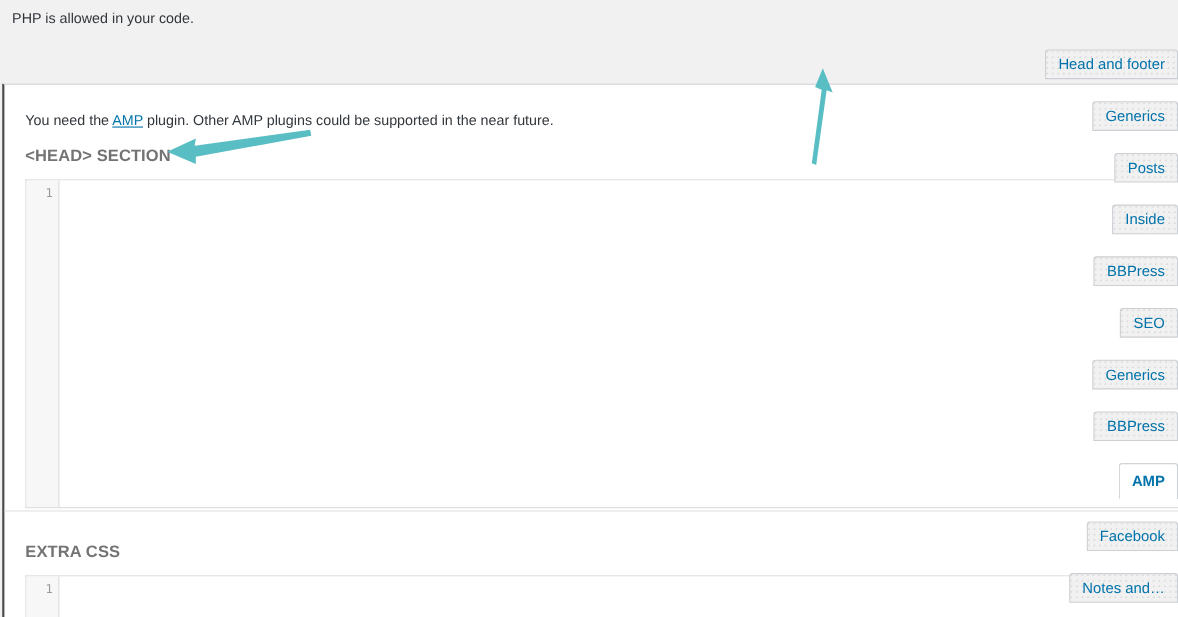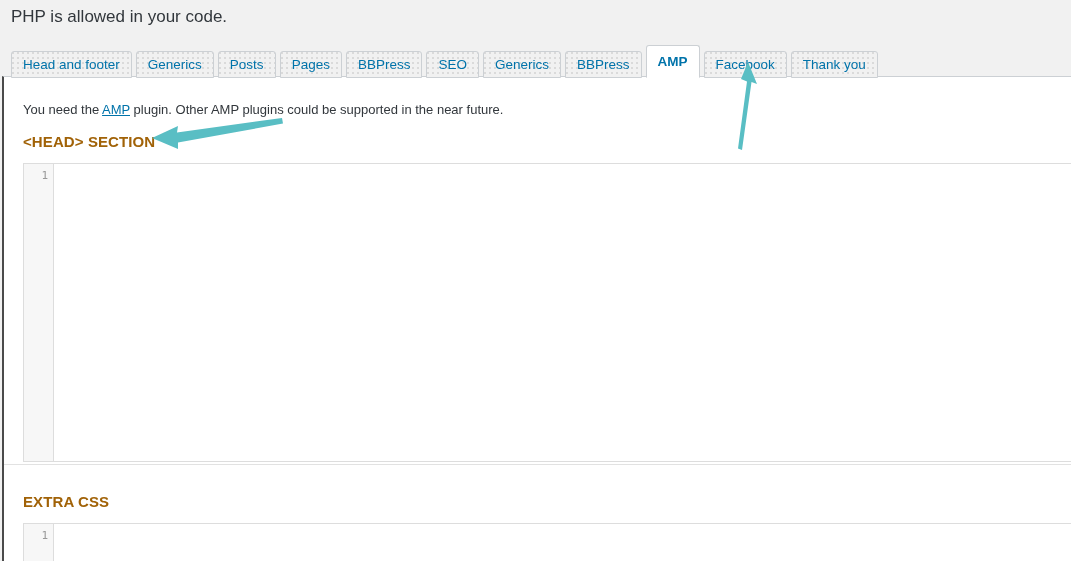--- a/index.html
+++ b/index.html
@@ -16,38 +16,39 @@
     width: 1071px;
     height: 561px;
     background: #f1f1f1;
   }
 
   
   .top-note {
     position: absolute;
     left: 11px;
     top: 8px;
-    font-size: 17px;
+    font-size: 13px;
     line-height: 18px;
     color: #32373c;
     white-space: nowrap;
   }
 
   
   .tab-strip {
     position: absolute;
     left: 0;
     top: 44px;
     width: 1071px;
     height: 33px;
     padding-left: 11px;
     display: flex;
     align-items: flex-end;
-    gap: 4px;
+    gap: 20px;
     z-index: 3;
+    flex-direction: column;
   }
 
   .tab {
     position: relative;
     height: 27px;
     line-height: 25px;
     padding: 0 11px;
     font-size: 13.5px;
     color: #0073aa;
     background-color: #f1f1f1;
@@ -106,21 +107,21 @@
   .intro a {
     color: #0073aa;
     text-decoration: underline;
   }
 
   .section-title {
     position: absolute;
     left: 19px;
     font-size: 15px;
     font-weight: bold;
-    color: #a16207;
+    color: #737373;
     letter-spacing: 0.1px;
     white-space: nowrap;
   }
   #head-section-title { top: 56px; }
   #extra-css-title    { top: 416px; text-align: right; }
 
   
   .editor {
     position: absolute;
     left: 19px;
@@ -185,27 +186,28 @@
 <body>
 
 <div id="root">
 
   <div class="top-note">PHP is allowed in your code.</div>
 
   <div class="tab-strip" id="tab-strip">
       <div class="tab">Head and footer</div>
       <div class="tab">Generics</div>
       <div class="tab">Posts</div>
-      <div class="tab">Pages</div>
+      <div class="tab">Inside</div>
       <div class="tab">BBPress</div>
       <div class="tab">SEO</div>
       <div class="tab">Generics</div>
       <div class="tab">BBPress</div>
       <div class="tab active">AMP</div>
       <div class="tab">Facebook</div>
+      <div class="tab">Notes and…</div>
       <div class="tab">Thank you</div>
     </div>
 
   <div class="panel">
     <div class="panel-inner">
 
       <div class="intro"><span>You need the </span><a href="#">AMP</a><span> plugin. Other AMP plugins could be supported in the near future.</span></div>
 
       <div class="section-title" id="head-section-title">&lt;HEAD&gt; SECTION</div>
 

